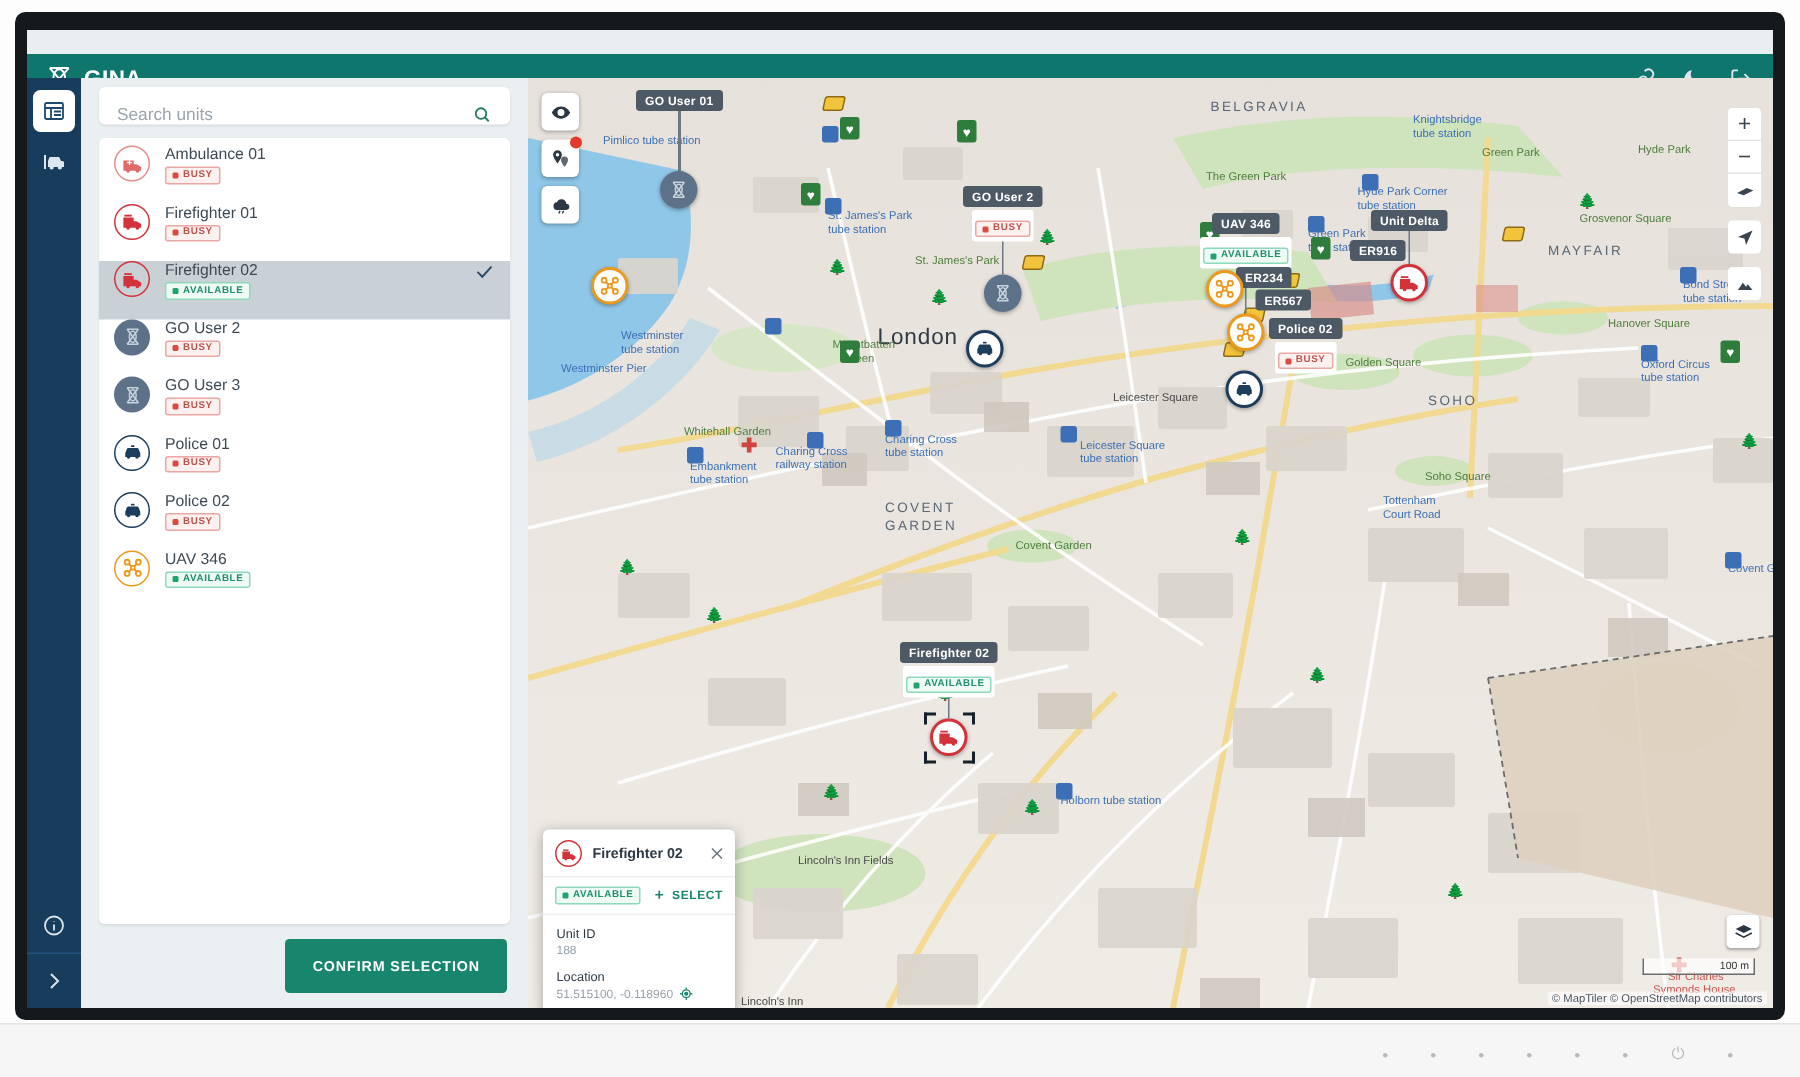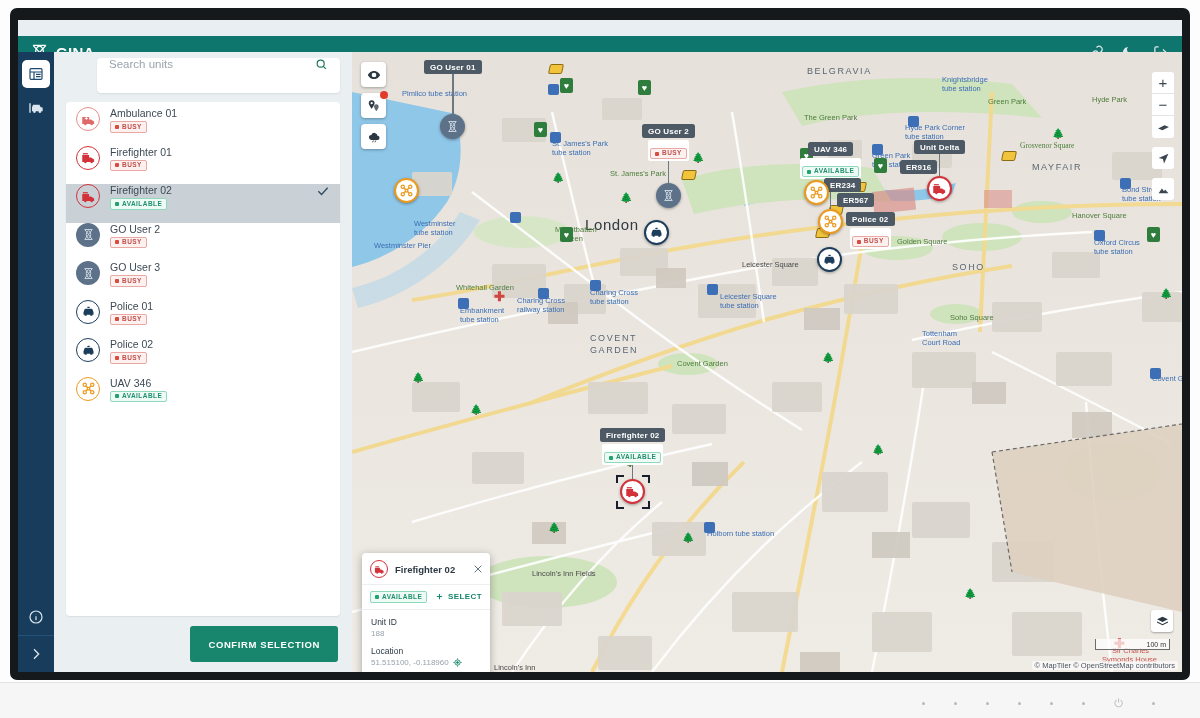--- a/index.html
+++ b/index.html
@@ -65,22 +65,22 @@
     position: absolute; left: 36px; top: 32px; width: 298px; height: 620px;
     background: #eaeff2; display: flex; flex-direction: column;
   }
   .panel-head { height: 26px; display: flex; align-items: center; padding: 0 0 0 14px; }
   .back-btn { display: flex; align-items: center; gap: 9px; cursor: pointer; }
   .back-btn svg { width: 14px; height: 14px; color: #1d2a36; }
   .back-label { font-size: 9.5px; font-weight: bold; color: #1d2a36; letter-spacing: .6px; }
 
   .search-wrap { margin: 6px 12px 0 12px; }
   .search-box {
-    height: 35px; background: #fff; border-radius: 4px; display: flex; align-items: flex-start;
-    padding: 0 12px; box-shadow: 0 1px 2px rgba(0,0,0,.09); margin-left: 31px;
+    height: 25px; background: #fff; border-radius: 4px; display: flex; align-items: flex-end;
+    padding: 0 12px; box-shadow: 0 1px 2px rgba(0,0,0,.09);
   }
   .search-box input {
     flex: 1; border: none; outline: none; font-size: 11.5px; color: #33404b;
     font-family: "Liberation Sans", sans-serif; background: transparent;
   }
   .search-box input::placeholder { color: #9aa4ad; }
   .search-icon { width: 13px; height: 13px; color: #1f7a63; cursor: pointer; }
 
   .unit-list {
     margin: 9px 12px 0 12px; background: #fff; border-radius: 4px;
@@ -567,21 +567,21 @@
           <div class="poi park" style="left: 210px; top: 183px;">Green</div>
           <div class="poi park" style="left: 104px; top: 232px;">Whitehall Garden</div>
           <div class="poi park" style="left: 452px; top: 62px;">The Green Park</div>
           <div class="poi" style="left: 520px; top: 100px;">Green Park</div>
           <div class="poi" style="left: 520px; top: 109px;">tube station</div>
           <div class="poi" style="left: 553px; top: 72px;">Hyde Park Corner</div>
           <div class="poi" style="left: 553px; top: 81px;">tube station</div>
           <div class="poi park" style="left: 740px; top: 44px;">Hyde Park</div>
           <div class="poi" style="left: 590px; top: 24px;">Knightsbridge</div>
           <div class="poi" style="left: 590px; top: 33px;">tube station</div>
-          <div class="poi park" style="left: 668px; top: 90px; font-family: Liberation Serif, serif;">Grosvenor Square</div>
+          <div class="poi park" style="left: 701px; top: 90px;">Grosvenor Square</div>
           <div class="poi park" style="left: 636px; top: 46px;">Green Park</div>
           <div class="poi" style="left: 770px; top: 134px;">Bond Street</div>
           <div class="poi" style="left: 770px; top: 143px;">tube station</div>
           <div class="poi park" style="left: 720px; top: 160px;">Hanover Square</div>
           <div class="poi park" style="left: 545px; top: 186px;">Golden Square</div>
           <div class="poi" style="left: 742px; top: 187px;">Oxford Circus</div>
           <div class="poi" style="left: 742px; top: 196px;">tube station</div>
           <div class="poi park" style="left: 598px; top: 262px;">Soho Square</div>
           <div class="poi" style="left: 570px; top: 278px;">Tottenham</div>
           <div class="poi" style="left: 570px; top: 287px;">Court Road</div>

